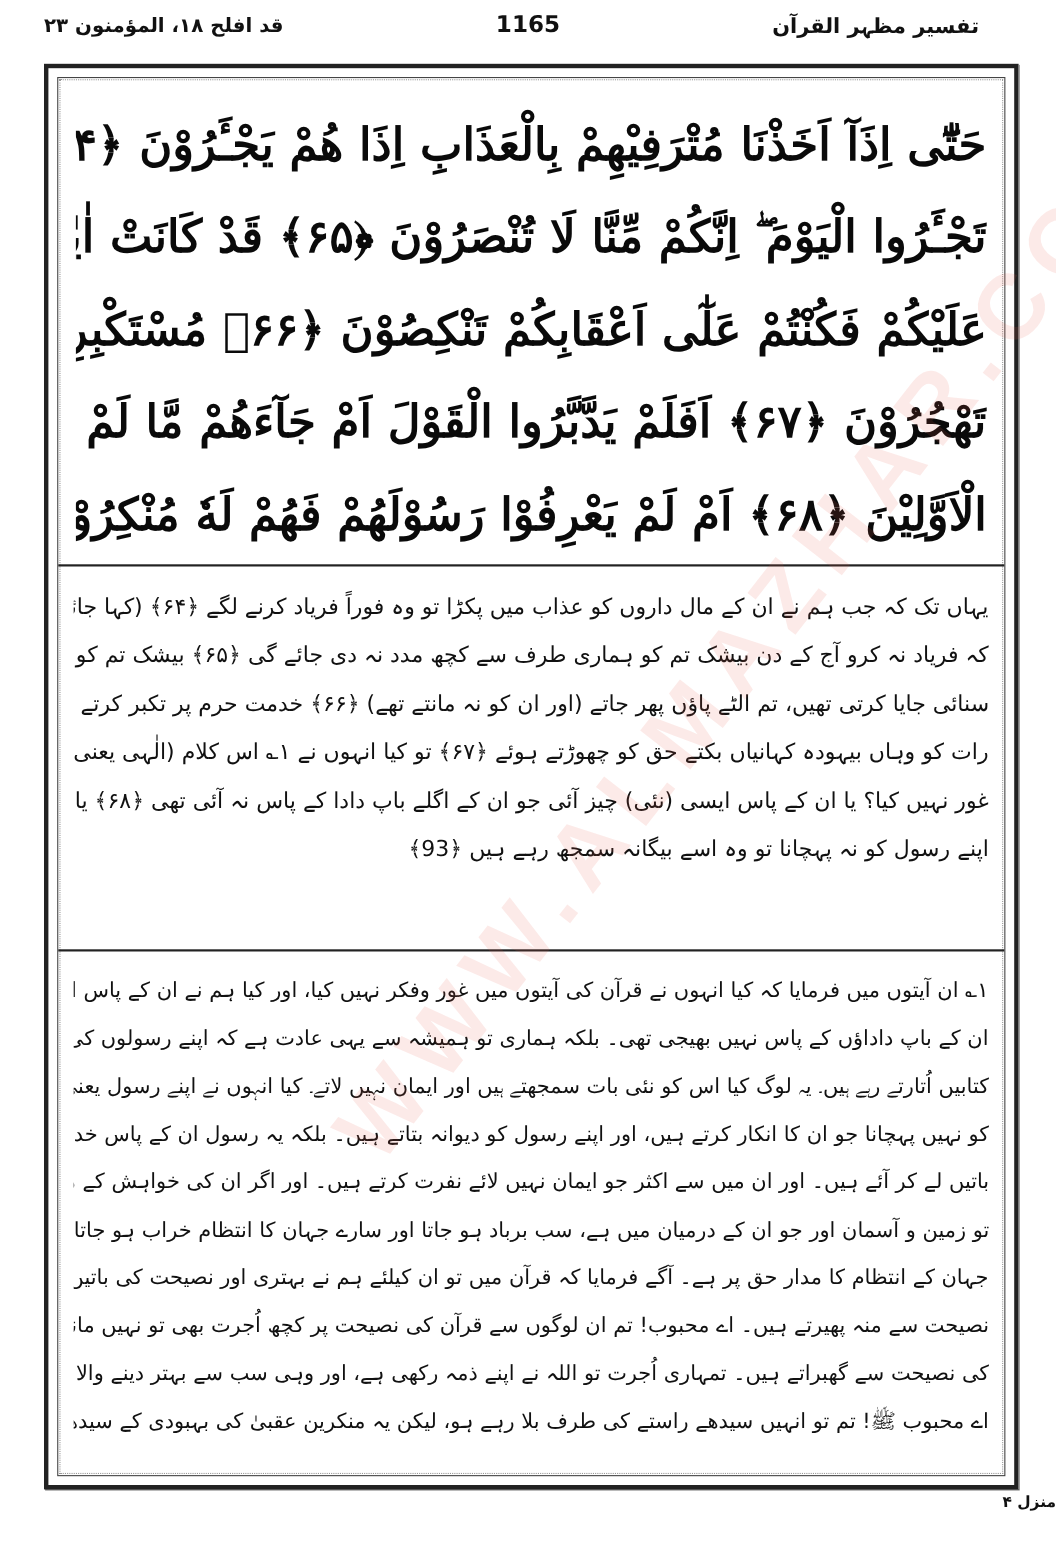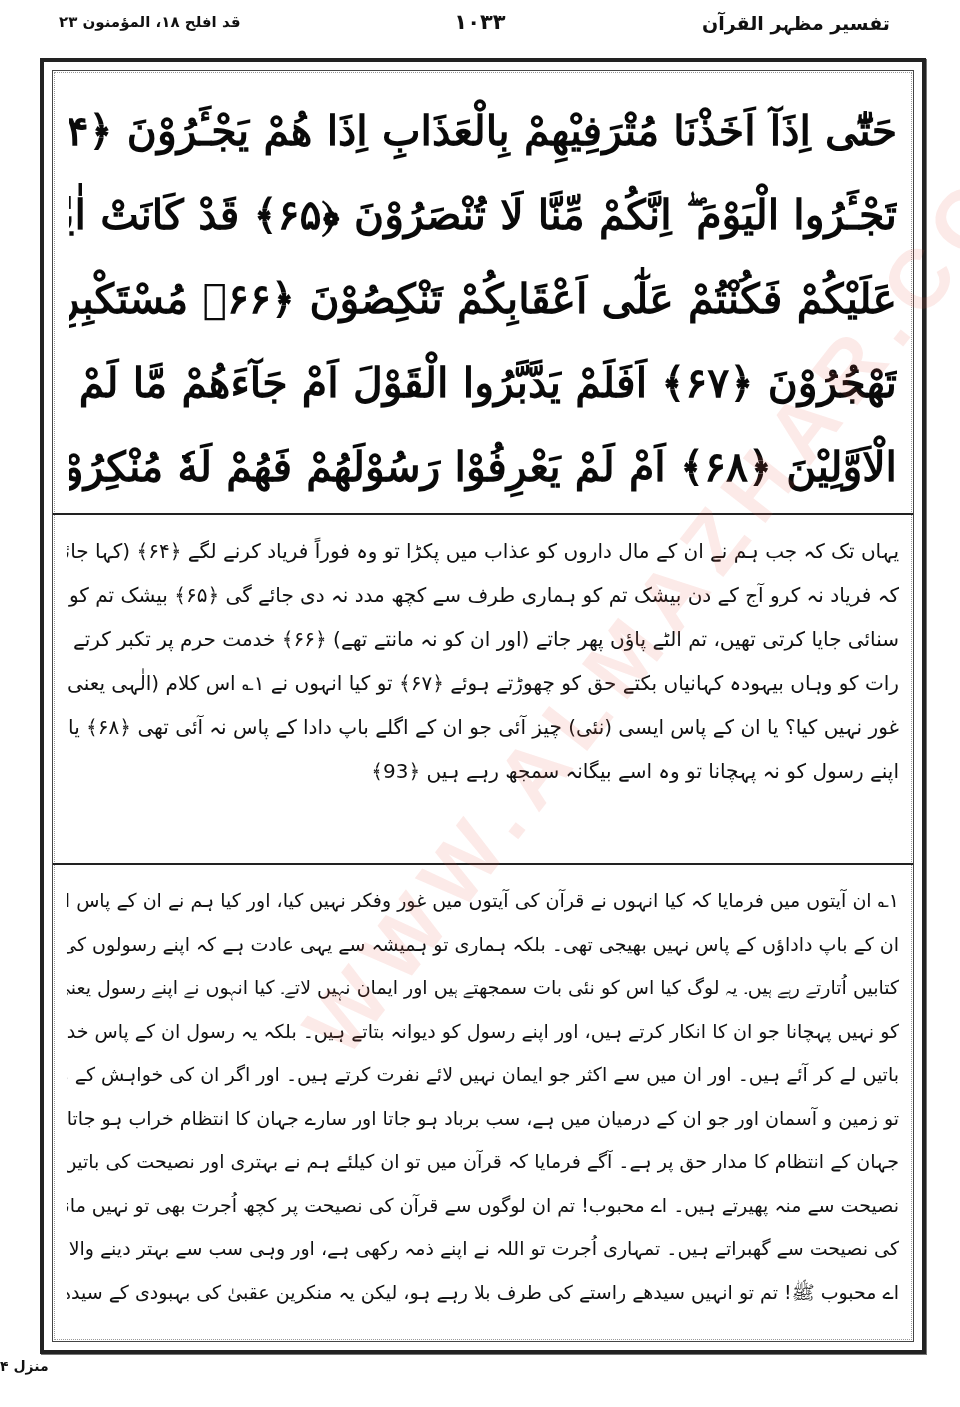--- a/index.html
+++ b/index.html
@@ -1,53 +1,53 @@
 <!DOCTYPE html>
 <html><head>
 <meta charset="utf-8">
 <style>
   html, body { margin: 0; padding: 0; background: #ffffff; }
   body { width: 960px; height: 1407px; position: relative; overflow: hidden;
          font-family: "DejaVu Sans", sans-serif; color: #111; }
   .header { position: absolute; top: 0; left: 0; width: 960px; height: 50px; }
   .hdr-right { position: absolute; right: 70px; top: 12px; font-size: 19px; font-weight: bold; direction: rtl; }
   .hdr-center { position: absolute; left: 0; right: 0; top: 10px; text-align: center; font-size: 21px; font-weight: bold; direction: rtl; }
-  .hdr-left { position: absolute; left: 40px; top: 13px; font-size: 15px; font-weight: bold; direction: rtl; margin-left: 19px; }
+  .hdr-left { position: absolute; left: 40px; top: 13px; font-size: 18px; font-weight: bold; direction: rtl; }
 
   .frame { position: absolute; left: 40px; top: 58px; width: 878px; height: 1288px;
            border: 4px solid #222; box-shadow: 1px 1px 0 #777; }
   .frame-inner { position: absolute; left: 8px; top: 8px; right: 8px; bottom: 8px;
                  border: 1px solid #444; outline: 1px dotted #999; outline-offset: -3px; }
 
   .section { position: absolute; left: 0; right: 0; direction: rtl; box-sizing: border-box; }
   .sec-arabic { top: 0; height: 440px; padding: 18px 16px 0 16px; }
   .sec-translation { top: 442px; height: 348px; padding: 14px 14px 0 14px; border-top: 2px solid #222; }
   .sec-commentary { top: 792px; bottom: 0; padding: 14px 14px 0 14px; border-top: 2px solid #222; }
 
   .ar-line { font-family: "DejaVu Serif", serif; font-size: 41px; font-weight: bold; line-height: 84px;
              text-align: justify; text-align-last: justify; white-space: nowrap; overflow: hidden; color: #0a0a0a; }
   .ur-line { font-family: "DejaVu Sans", sans-serif; font-size: 20px; line-height: 44px;
              text-align: justify; text-align-last: justify; white-space: nowrap; overflow: hidden; color: #111; }
   .ur-line.last { text-align-last: right; }
   .cm-line { font-family: "DejaVu Sans", sans-serif; font-size: 19px; line-height: 43.5px;
              text-align: justify; text-align-last: justify; white-space: nowrap; overflow: hidden; color: #111; }
 
-  .footer { position: absolute; left: 0; right: 16px; top: 1358px; text-align: left; font-size: 14px; font-weight: bold; direction: rtl; }
+  .footer { position: absolute; left: 0; right: 0; top: 1358px; text-align: right; font-size: 14px; font-weight: bold; direction: rtl; }
 
   .watermark { position: absolute; left: 150px; top: 640px; width: 900px; text-align: center;
                transform: rotate(-52deg); transform-origin: center; font-family: "Liberation Sans", sans-serif;
                font-weight: bold; font-size: 84px; letter-spacing: 14px; color: rgba(232, 90, 80, 0.13);
                pointer-events: none; white-space: nowrap; }
 </style>
 </head>
 <body>
 
 <div class="header">
   <div class="hdr-right">تفسیر مظہر القرآن</div>
-  <div class="hdr-center">۱۰۳۳</div>
+  <div class="hdr-center">1165</div>
   <div class="hdr-left">قد افلح ۱۸، المؤمنون ۲۳</div>
 </div>
 
 <div class="frame">
   <div class="frame-inner">
 
     <div class="section sec-arabic">
       <div class="ar-line">حَتّٰٓى اِذَآ اَخَذْنَا مُتْرَفِيْهِمْ بِالْعَذَابِ اِذَا هُمْ يَجْـَٔرُوْنَ ﴿۶۴﴾ لَا</div>
       <div class="ar-line">تَجْـَٔرُوا الْيَوْمَ ۖ اِنَّكُمْ مِّنَّا لَا تُنْصَرُوْنَ ﴿۶۵﴾ قَدْ كَانَتْ اٰيٰتِيْ تُتْلٰى</div>
       <div class="ar-line">عَلَيْكُمْ فَكُنْتُمْ عَلٰٓى اَعْقَابِكُمْ تَنْكِصُوْنَ ﴿۶۶﴾ مُسْتَكْبِرِيْنَ ۖ بِهٖ سٰمِرًا</div>

